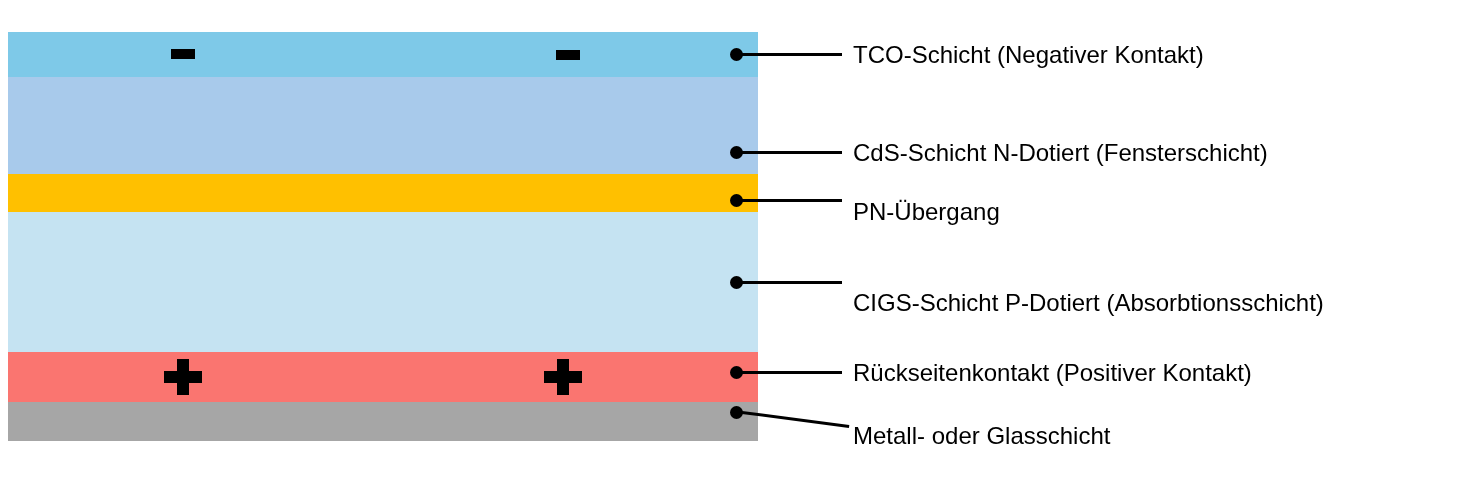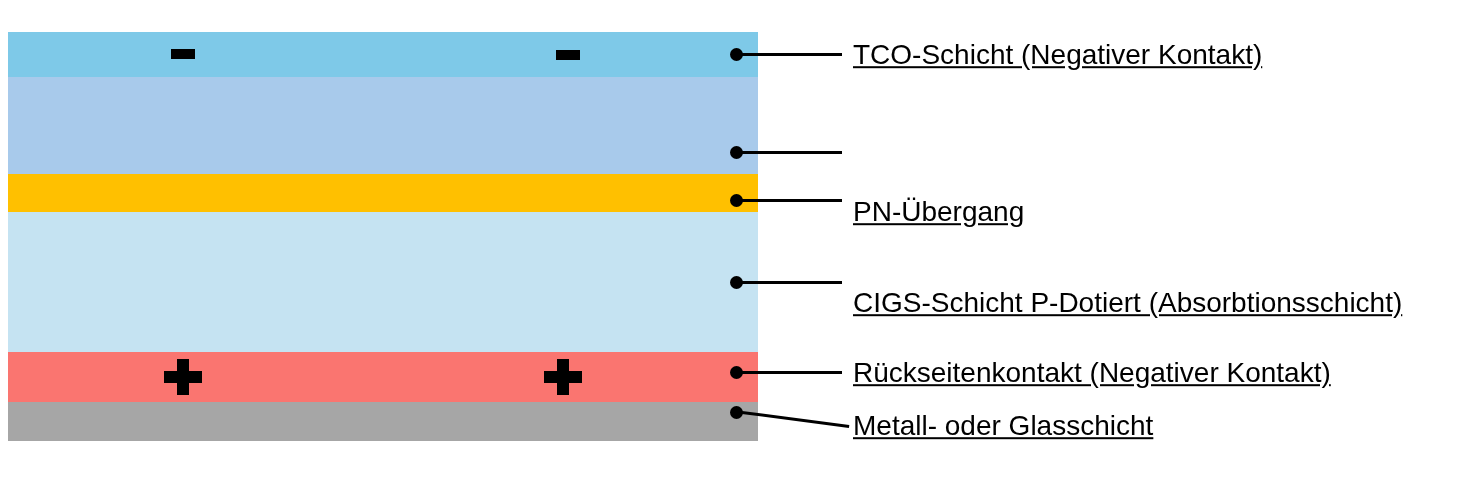--- a/index.html
+++ b/index.html
@@ -36,28 +36,28 @@
   .cline { position:absolute; height:3px; background:#000; left:742px; width:100px; }
   .cline-1 { top:53px; }
   .cline-2 { top:151px; }
   .cline-3 { top:199px; }
   .cline-4 { top:281px; }
   .cline-5 { top:371px; }
   .cline-6 { top:411px; width:108px; transform:rotate(7.4deg); transform-origin:left center; }
 
   .callout-label {
     position:absolute; left:853px; transform:translateY(-50%);
-    font-size:28px; line-height:1.2; color:#000; white-space:nowrap;text-decoration:underline;
+    font-size:24px; line-height:1.2; color:#000; white-space:nowrap;
   }
   .label-1 { top:55px; }
   .label-2 { top:153px; }
   .label-3 { top:212px; }
   .label-4 { top:283px;margin-top:20px; }
   .label-5 { top:373px; }
-  .label-6 { top:426px; }
+  .label-6 { top:436px; }
 </style>
 </head>
 <body>
 
 <div class="canvas">
 
   <div class="layer layer-tco" style="background: rgb(126, 201, 232);">
     <span class="minus-sign minus-1" style="left:163px; top:17px;"></span>
     <span class="minus-sign minus-2" style="left:548px; top:18px;"></span>
   </div>
@@ -69,30 +69,31 @@
     <span class="plus-sign plus-2" style="left:536px; top:6px;"></span>
   </div>
   <div class="layer layer-base" style="background: rgb(166, 166, 166);"></div>
 
   <span class="dot dot-1"></span>
   <span class="cline cline-1"></span>
   <span class="callout-label label-1">TCO-Schicht (Negativer Kontakt)</span>
 
   <span class="dot dot-2"></span>
   <span class="cline cline-2"></span>
+  <span class="callout-label label-2">CdS-Schicht N-Dotiert (Fensterschicht)</span>
 
   <span class="dot dot-3"></span>
   <span class="cline cline-3"></span>
   <span class="callout-label label-3">PN-Übergang</span>
 
   <span class="dot dot-4"></span>
   <span class="cline cline-4"></span>
   <span class="callout-label label-4">CIGS-Schicht P-Dotiert (Absorbtionsschicht)</span>
 
   <span class="dot dot-5"></span>
   <span class="cline cline-5"></span>
-  <span class="callout-label label-5">Rückseitenkontakt (Negativer Kontakt)</span>
+  <span class="callout-label label-5">Rückseitenkontakt (Positiver Kontakt)</span>
 
   <span class="dot dot-6"></span>
   <span class="cline cline-6"></span>
   <span class="callout-label label-6">Metall- oder Glasschicht</span>
 
 </div>
 
 </body></html>

